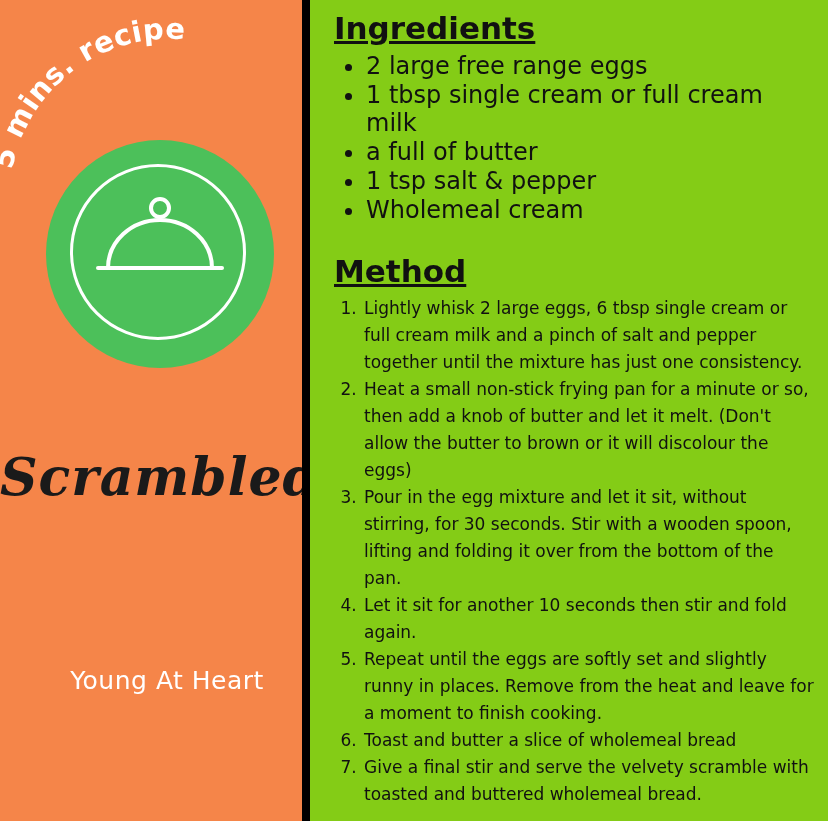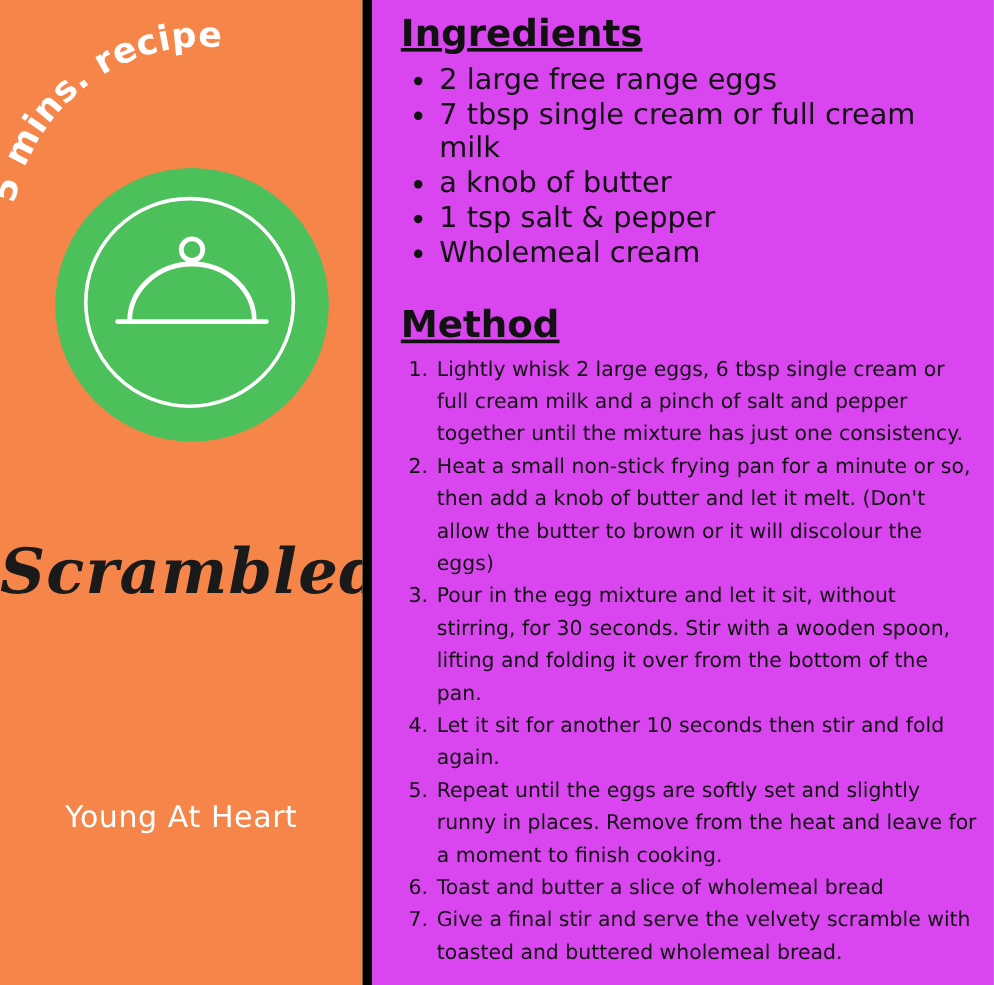--- a/index.html
+++ b/index.html
@@ -98,27 +98,28 @@
   .brand {
     position: absolute;
     left: 0;
     top: 666px;
     width: 302px;
     text-align: center;
     color: #FFFFFF;
     font-size: 25px;
     font-family: "DejaVu Sans", sans-serif;
     letter-spacing: 0.5px;
+    padding-left: 16px;
   }
 
   
   .right {
     position: relative;
     flex: 1 1 auto;
-    background: #d946ef;
+    background: #84cc16;
     height: 821px;
     padding: 6px 12px 0 20px;
     box-sizing: border-box;
     color: #111111;
     overflow: hidden;
   }
   .section-heading {
     font-size: 31px;
     font-weight: bold;
     color: #111111;
@@ -183,22 +184,22 @@
 
     <div class="brand">Young At Heart</div>
   </div>
 
   <div class="divider"></div>
 
   <div class="right">
     <div class="section-heading">Ingredients</div>
     <ul class="ingredients">
       <li>2 large free range eggs</li>
-      <li>7 tbsp single cream or full cream milk</li>
-      <li>a knob of butter</li>
+      <li>1 tbsp single cream or full cream milk</li>
+      <li>a full of butter</li>
       <li>1 tsp salt &amp; pepper</li>
       <li>Wholemeal cream</li>
     </ul>
 
     <div class="section-heading method">Method</div>
     <ol class="method">
       <li>Lightly whisk 2 large eggs, 6 tbsp single cream or full cream milk and a pinch of salt and pepper together until the mixture has just one consistency.</li>
       <li>Heat a small non-stick frying pan for a minute or so, then add a knob of butter and let it melt. (Don't allow the butter to brown or it will discolour the eggs)</li>
       <li>Pour in the egg mixture and let it sit, without stirring, for 30 seconds. Stir with a wooden spoon, lifting and folding it over from the bottom of the pan.</li>
       <li>Let it sit for another 10 seconds then stir and fold again.</li>

